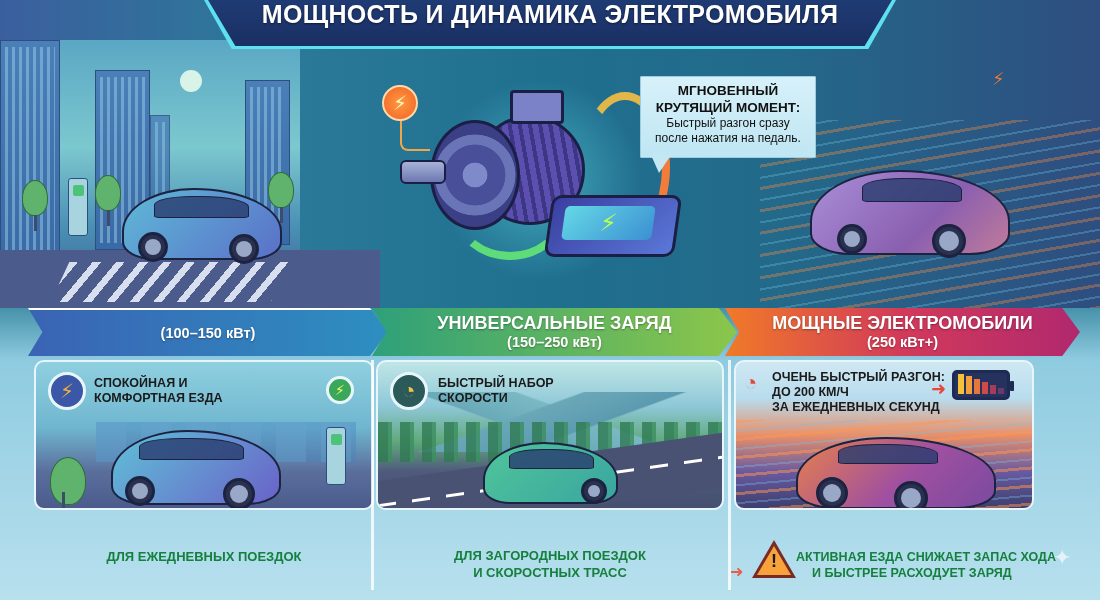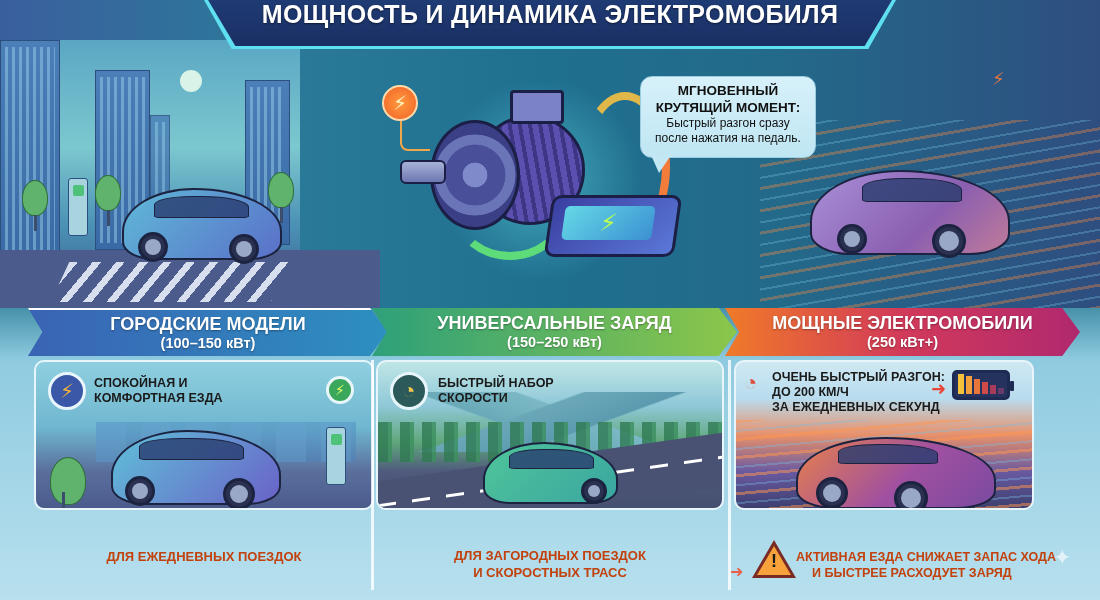--- a/index.html
+++ b/index.html
@@ -55,21 +55,21 @@
     background: linear-gradient(135deg,#3a3fa0,#5a78d8); border:3px solid #1c1f45; transform: skewX(-8deg); }
   .battery-screen { position:absolute; left:12px; top:8px; right:22px; bottom:14px; border-radius:5px;
     background: linear-gradient(135deg,#64d8e6,#3c90d2); display:flex; align-items:center; justify-content:center;
     color:#b8ff52; font-size:24px; }
   .arrow-curve { position:absolute; border-radius:50%; border:8px solid transparent; }
   .bolt-circle { position:absolute; left:382px; top:85px; width:36px; height:36px; border-radius:50%;
     background: radial-gradient(circle,#ff9a3c,#f0612a); border:2px solid #ffd9a8; color:#fff7c8;
     display:flex; align-items:center; justify-content:center; font-size:20px; }
   .bolt-wire { position:absolute; left:400px; top:121px; width:30px; height:30px; border-left:2px solid #f0a64a; border-bottom:2px solid #f0a64a; border-bottom-left-radius:8px; }
 
-  .speech { position:absolute; left:640px; top:76px; width:176px; height:82px; border-radius:12px;
+  .speech { position:absolute; left:640px; top:76px; width:176px; height:82px; border-radius:1px;
     background: linear-gradient(180deg,#d7f1fa,#bfe6f3); border:1px solid #9dcde0; text-align:center; padding-top:5px; }
   .speech::after { content:""; position:absolute; left:10px; bottom:-16px; width:0; height:0;
     border-left:8px solid transparent; border-right:12px solid transparent; border-top:18px solid #c3e8f4; }
   .speech .h { font-weight:700; font-size:13.5px; color:#111; line-height:17px; }
   .speech .b { font-size:12px; color:#111; line-height:15px; }
 
   .speed-lines { position:absolute; left:760px; top:120px; width:340px; height:190px;
     background: repeating-linear-gradient(170deg, rgba(255,140,60,.35) 0 3px, transparent 3px 12px, rgba(120,200,230,.3) 12px 14px, transparent 14px 22px); }
 
   .ribbon { position:absolute; top:308px; height:48px; display:flex; flex-direction:column; align-items:center; justify-content:center;
@@ -103,21 +103,21 @@
     transform: skewY(-8deg); }
   .lane { position:absolute; left:0; top:118px; width:100%; height:3px;
     background: repeating-linear-gradient(90deg,#fff 0 18px, transparent 18px 34px); transform: skewY(-8deg); }
 
   .battery-icon { position:absolute; right:22px; top:8px; width:58px; height:30px; border-radius:5px; border:3px solid #1d2a52; background:#26325e; padding:3px; display:flex; gap:2px; align-items:flex-end; }
   .battery-icon::after { content:""; position:absolute; right:-7px; top:8px; width:4px; height:10px; background:#1d2a52; border-radius:1px; }
   .battery-icon i { display:block; width:7px; }
   .red-arrow { position:absolute; right:86px; top:16px; color:#e8463a; font-size:18px; font-weight:700; }
   .speed-icon { position:absolute; left:8px; top:8px; color:#e04a3a; font-size:22px; }
 
-  .caption { position:absolute; font-weight:700; font-size:13px; color:#c2410c; text-align:center; line-height:17px; }
+  .caption { position:absolute; font-weight:700; font-size:13px; color:#15803d; text-align:center; line-height:17px; }
 
   .warn { position:absolute; left:752px; top:540px; width:0; height:0;
     border-left:22px solid transparent; border-right:22px solid transparent; border-bottom:38px solid #7a2a24; }
   .warn-inner { position:absolute; left:757px; top:546px; width:0; height:0;
     border-left:17px solid transparent; border-right:17px solid transparent; border-bottom:29px solid #f7a23a; }
   .warn-mark { position:absolute; left:768px; top:551px; width:12px; text-align:center; font-weight:900; font-size:18px; color:#1a1a1a; }
   .warn-arrow { position:absolute; left:730px; top:562px; color:#e8604a; font-size:16px; }
 
   .sparkle { position:absolute; left:1053px; top:545px; width:20px; height:20px; color:#f0f8fc; font-size:22px; opacity:.8; }
 
@@ -178,21 +178,20 @@
     <div class="b">после нажатия на педаль.</div>
   </div>
 </div>
 
 <div class="title-border"></div>
 <div class="title-banner">
   <span class="title-text">МОЩНОСТЬ И ДИНАМИКА ЭЛЕКТРОМОБИЛЯ</span>
 </div>
 
 <div class="ribbon rib1">
-  <div class="t">ГОРОДСКИЕ МОДЕЛИ</div>
   <div class="s">(100–150 кВт)</div>
 </div>
 <div class="ribbon rib2">
   <div class="t">УНИВЕРСАЛЬНЫЕ ЗАРЯД</div>
   <div class="s">(150–250 кВт)</div>
 </div>
 <div class="ribbon rib3">
   <div class="t">МОЩНЫЕ ЭЛЕКТРОМОБИЛИ</div>
   <div class="s">(250 кВт+)</div>
 </div>

